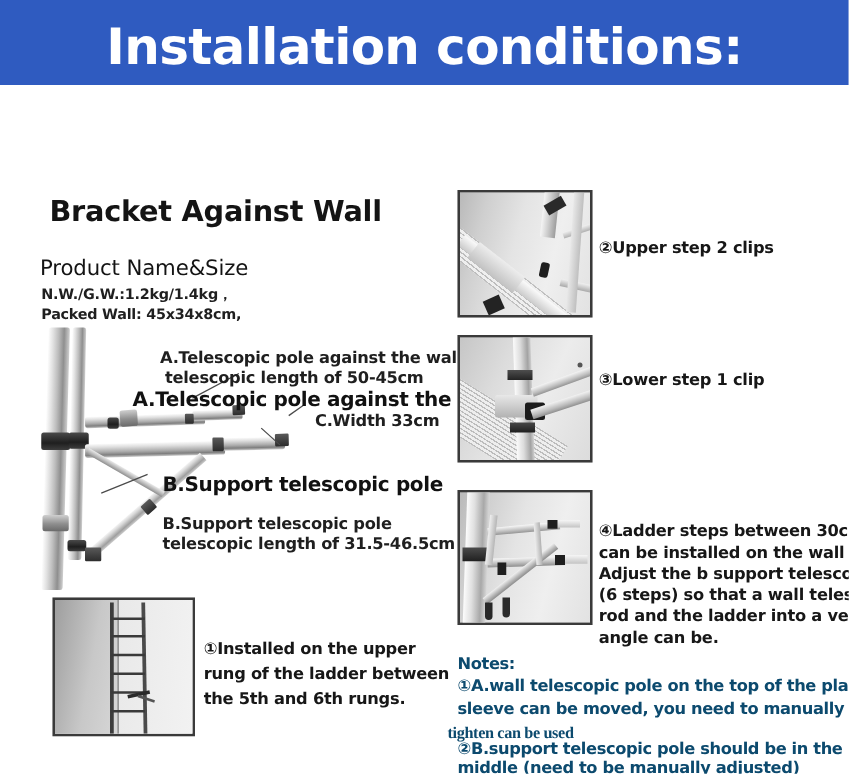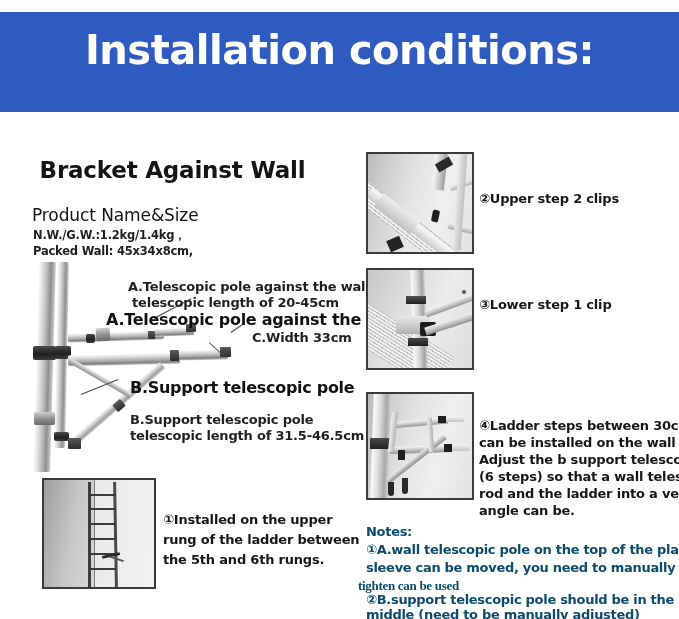--- a/index.html
+++ b/index.html
@@ -8,21 +8,21 @@
     background:#ffffff;
     font-family:"DejaVu Sans","Liberation Sans",sans-serif;
     color:#1a1a1a;
     overflow:hidden;
     position:relative;
   }
   .page{position:relative;width:679px;height:619px;background:#fff;}
 
   
   .header{
-    position:absolute;left:0;top:12px;width:679px;height:100px;
+    position:absolute;left:0;top:0;width:679px;height:68px;
     background:#2f5bc0;
   }
   .header-title{
     position:absolute;left:0;top:12px;width:679px;
     text-align:center;
     color:#ffffff;
     font-size:40px;
     font-weight:bold;
     letter-spacing:-0.5px;
     line-height:52px;
@@ -140,21 +140,21 @@
          transform:rotate(30deg);transform-origin:left center;
          background:linear-gradient(180deg,#ececec,#b5b5b5 60%,#8d8d8d);"></div>
 
     <div class="leader" style="left:128px;top:56px;width:42px;transform:rotate(-28deg);"></div>
     <div class="leader" style="left:55px;top:132px;width:40px;transform:rotate(-22deg);"></div>
     <div class="leader" style="left:183px;top:80px;width:20px;transform:rotate(42deg);"></div>
     <div class="leader" style="left:205px;top:70px;width:14px;transform:rotate(-35deg);"></div>
   </div>
 
   <div class="t label-mid" style="left:128px;top:279px;">A.Telescopic pole against the wall</div>
-  <div class="t label-mid" style="left:132px;top:295px;">telescopic length of 20-45cm</div>
+  <div class="t label-mid" style="left:132px;top:295px;">telescopic length of 50-45cm</div>
   <div class="t label-big" style="left:106px;top:310px;">A.Telescopic pole against the wall</div>
   <div class="t label-mid" style="left:252px;top:330px;">C.Width 33cm</div>
   <div class="t label-big" style="left:130px;top:378px;">B.Support telescopic pole</div>
   <div class="t label-mid" style="left:130px;top:412px;">B.Support telescopic pole</div>
   <div class="t label-mid" style="left:130px;top:428px;">telescopic length of 31.5-46.5cm</div>
 
   <div class="photo" style="left:42px;top:478px;width:110px;height:107px;">
     <div class="inner">
       <div class="wallbg"></div>
 

